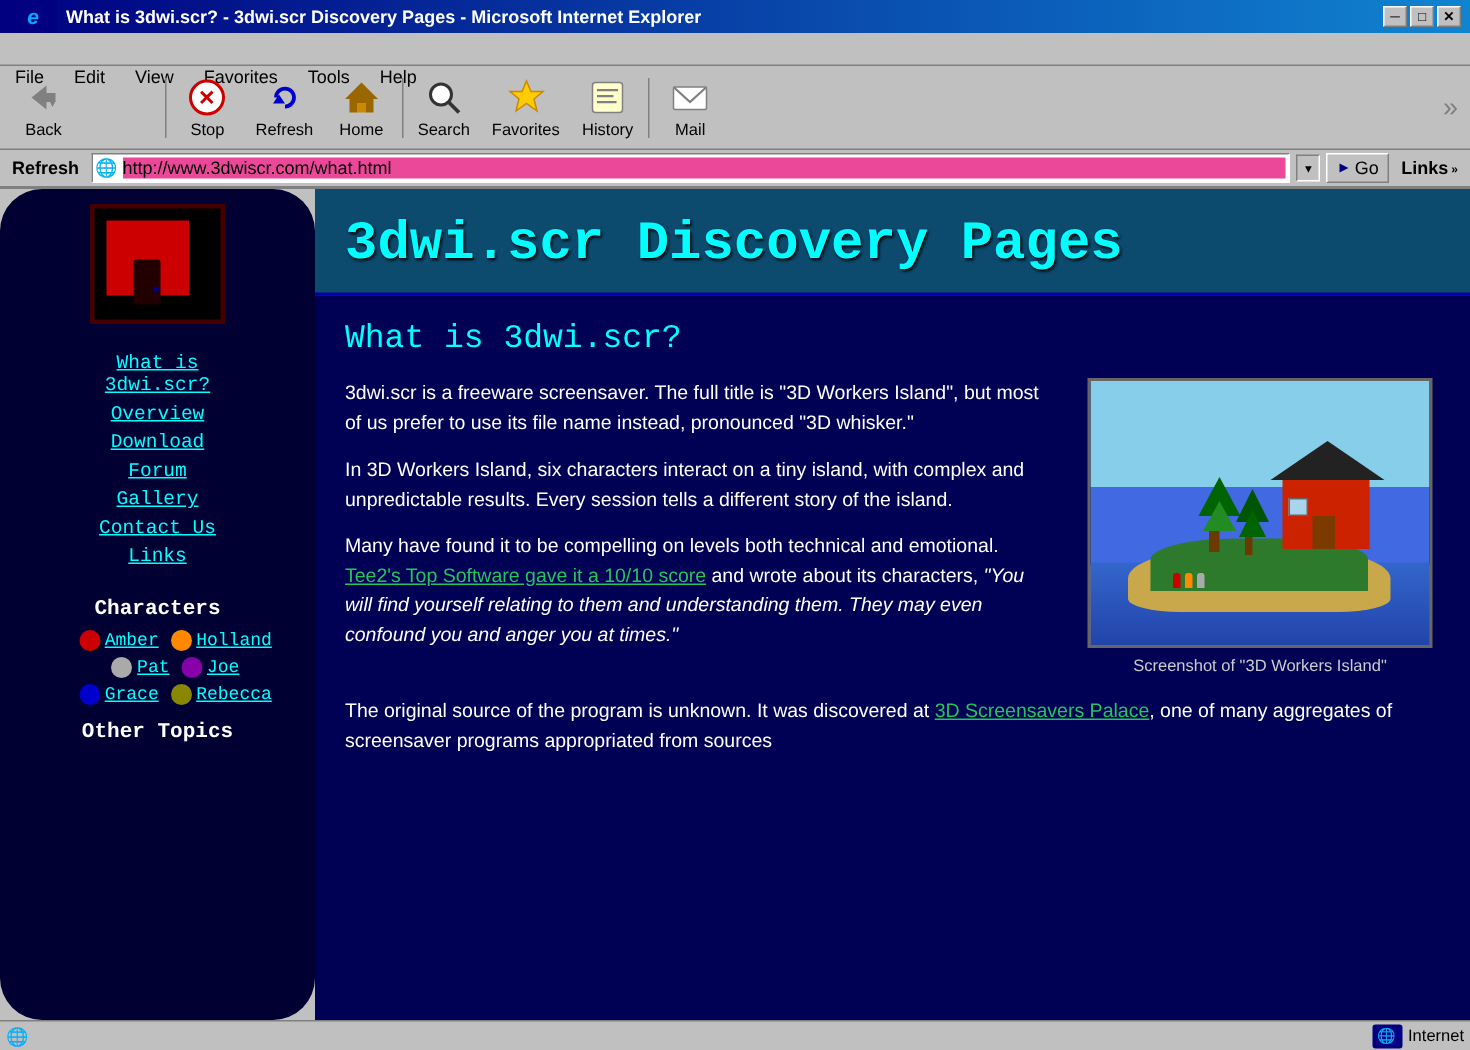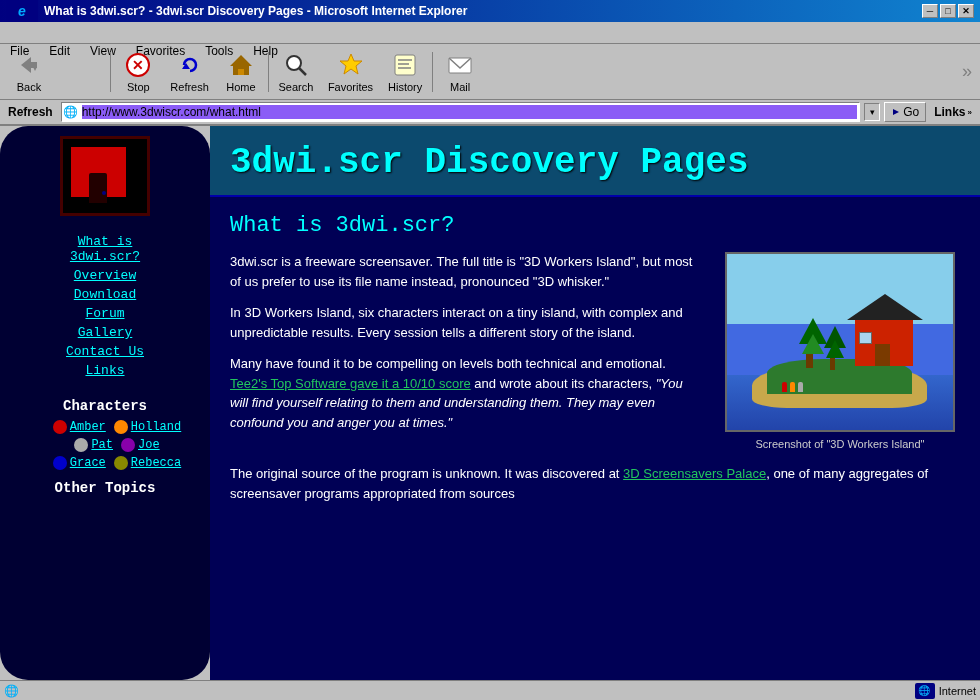--- a/index.html
+++ b/index.html
@@ -104,21 +104,21 @@
       align-items: center;
       background: white;
       border: 1px solid;
       border-color: #808080 #fff #fff #808080;
       flex: 1;
       height: 20px;
       padding: 0 2px;
     }
     .address-icon { font-size: 12px; margin-right: 3px; }
     .address-input {
-      border: none; outline: none; font-size: 12px; flex: 1; background: #8b5cf6;
+      border: none; outline: none; font-size: 12px; flex: 1; background: #ec4899;
     }
     .address-dropdown {
       background: #c0c0c0;
       border: 1px solid;
       border-color: #808080 #fff #fff #808080;
       width: 16px; height: 18px;
       display: flex; align-items: center; justify-content: center;
       cursor: pointer; font-size: 9px;
     }
     .go-btn {

